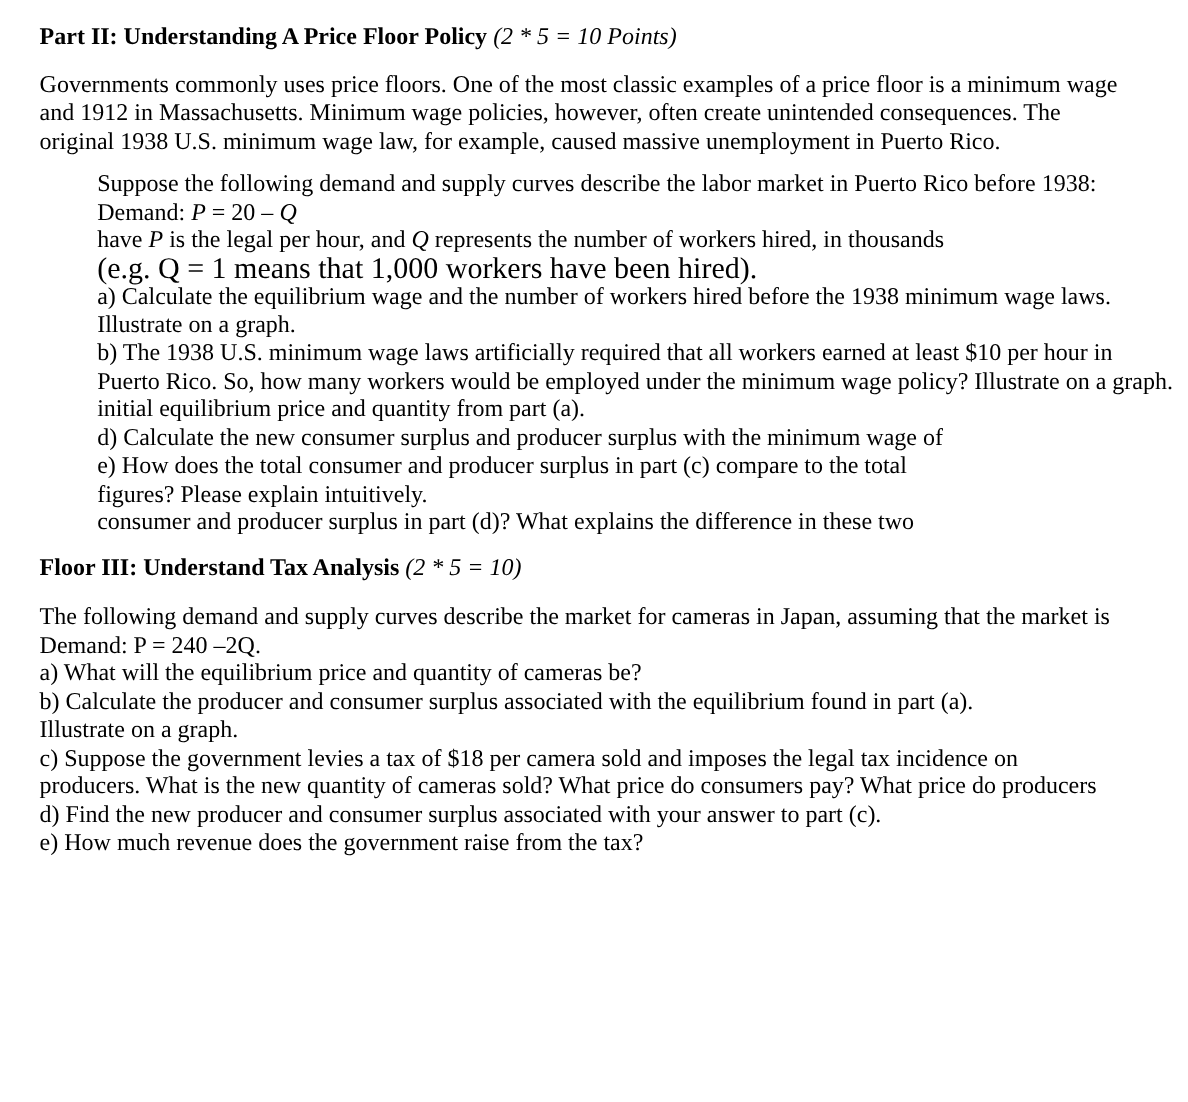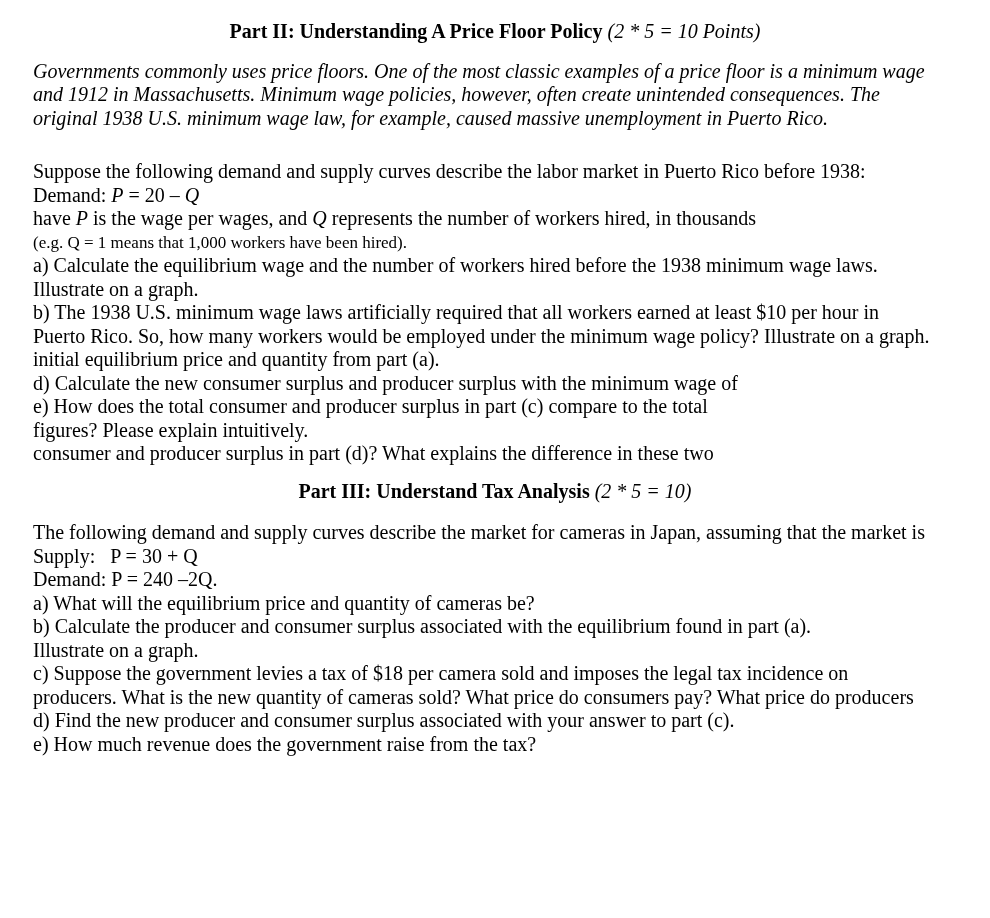--- a/index.html
+++ b/index.html
@@ -22,78 +22,76 @@
     font-family: "Liberation Serif", "DejaVu Serif", serif;
     font-size: 20px;
     line-height: 23.5px;
   }
   .heading {
     font-size: 20px;
     line-height: 23.5px;
     font-weight: normal;
     white-space: pre;
     margin: 0 0 16px 0;
-    text-align: center;
   }
   .heading .bold { font-weight: bold; }
   .italic { font-style: italic; }
   .block { margin: 0; }
-  .intro-part2 { margin-bottom: 30px; font-style: italic; }
-  .body-part2 { margin-bottom: 14px; }
+  .intro-part2 { margin-bottom: 12px; }
+  .body-part2 { margin-bottom: 14px; margin-left: 48px; }
   .heading-part3 { margin-bottom: 18px; }
   .line {
     white-space: pre;
     min-height: 23.5px;
   }
   .line .var { font-style: italic; }
-  .small-note { font-size: 17px; }
+  .small-note { font-size: 25px; }
 </style>
 </head>
 <body>
 
 <div class="page">
 
   <h1 class="heading"><span class="bold">Part II: Understanding A Price Floor Policy </span><span class="italic">(2 * 5 = 10 Points)</span></h1>
 
   <div class="block intro-part2">
       <div class="line">Governments commonly uses price floors. One of the most classic examples of a price floor is a minimum wage</div>
       <div class="line">and 1912 in Massachusetts. Minimum wage policies, however, often create unintended consequences. The</div>
       <div class="line">original 1938 U.S. minimum wage law, for example, caused massive unemployment in Puerto Rico.</div>
     </div>
 
   <div class="block body-part2">
     <div class="line">Suppose the following demand and supply curves describe the labor market in Puerto Rico before 1938:</div>
 
     <div class="line"><span>Demand: </span><span class="var">P</span><span> = 20 – </span><span class="var">Q</span></div>
 
 
-    <div class="line"><span>have </span><span class="var">P</span><span> is the wage per wages, and </span><span class="var">Q</span><span> represents the number of workers hired, in thousands</span></div>
+    <div class="line"><span>have </span><span class="var">P</span><span> is the legal per hour, and </span><span class="var">Q</span><span> represents the number of workers hired, in thousands</span></div>
 
     <div class="line small-note">(e.g. Q = 1 means that 1,000 workers have been hired).</div>
 
     <div>
         <div class="line">a) Calculate the equilibrium wage and the number of workers hired before the 1938 minimum wage laws.</div>
         <div class="line">Illustrate on a graph.</div>
         <div class="line">b) The 1938 U.S. minimum wage laws artificially required that all workers earned at least $10 per hour in</div>
         <div class="line">Puerto Rico. So, how many workers would be employed under the minimum wage policy? Illustrate on a graph.</div>
         <div class="line">initial equilibrium price and quantity from part (a).</div>
         <div class="line">d) Calculate the new consumer surplus and producer surplus with the minimum wage of</div>
         <div class="line">e) How does the total consumer and producer surplus in part (c) compare to the total</div>
         <div class="line">figures? Please explain intuitively.</div>
         <div class="line">consumer and producer surplus in part (d)? What explains the difference in these two</div>
       </div>
   </div>
 
-  <h1 class="heading heading-part3"><span class="bold">Part III: Understand Tax Analysis </span><span class="italic">(2 * 5 = 10)</span></h1>
+  <h1 class="heading heading-part3"><span class="bold">Floor III: Understand Tax Analysis </span><span class="italic">(2 * 5 = 10)</span></h1>
 
   <div class="block">
     <div>
         <div class="line">The following demand and supply curves describe the market for cameras in Japan, assuming that the market is</div>
       </div>
-    <div class="line">Supply:   P = 30 + Q</div>
     <div class="line">Demand: P = 240 –2Q.</div>
     <div>
         <div class="line">a) What will the equilibrium price and quantity of cameras be?</div>
         <div class="line">b) Calculate the producer and consumer surplus associated with the equilibrium found in part (a).</div>
         <div class="line">Illustrate on a graph.</div>
         <div class="line">c) Suppose the government levies a tax of $18 per camera sold and imposes the legal tax incidence on</div>
         <div class="line">producers. What is the new quantity of cameras sold? What price do consumers pay? What price do producers</div>
         <div class="line">d) Find the new producer and consumer surplus associated with your answer to part (c).</div>
         <div class="line">e) How much revenue does the government raise from the tax?</div>
       </div>

